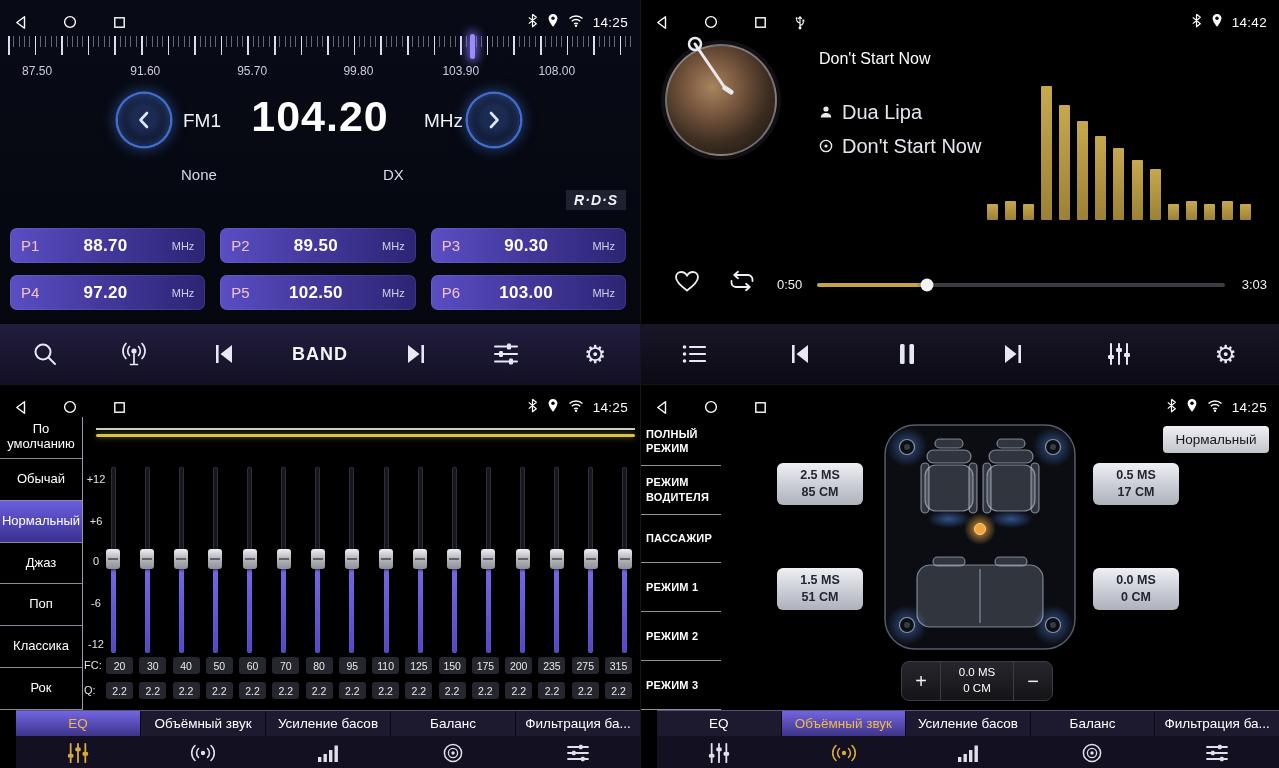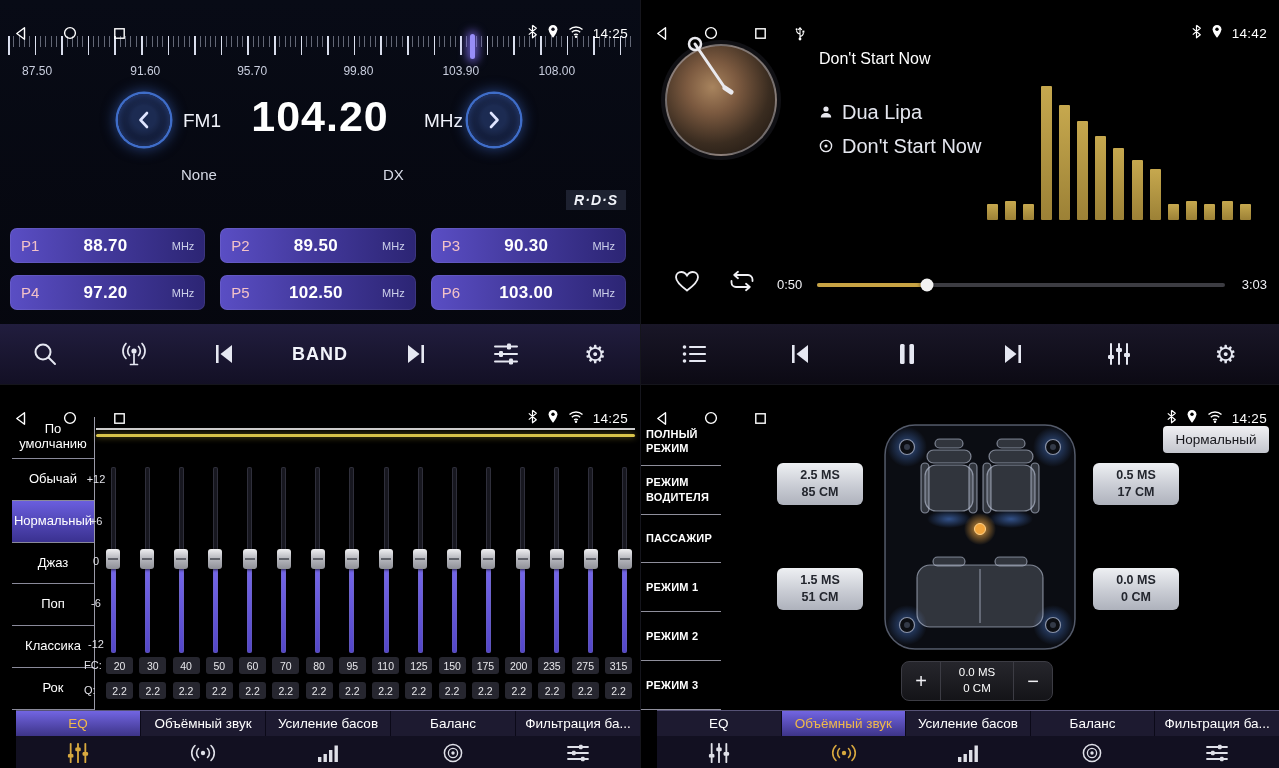--- a/index.html
+++ b/index.html
@@ -6,21 +6,21 @@
   body{width:1279px;height:768px;background:#000;color:#fff;overflow:hidden;
        font-family:"Liberation Sans","DejaVu Sans",sans-serif;}
   .screen{display:grid;grid-template-columns:640px 639px;grid-template-rows:384px 384px;width:1279px;height:768px;}
   .quad{position:relative;overflow:hidden;box-sizing:border-box;}
   .q-radio{background:linear-gradient(180deg,#080b16 0%,#05060d 100%);}
   .q-player{background:#000;border-left:1px solid #15151c;}
   .q-eq{background:#000;border-top:1px solid #15151c;}
   .q-field{background:#000;border-top:1px solid #15151c;border-left:1px solid #15151c;}
 
   
-  .statusbar{position:absolute;top:0;left:0;right:0;height:32px;display:flex;align-items:center;padding:17px 12px;z-index:6;}
+  .statusbar{position:absolute;top:0;left:0;right:0;height:32px;display:flex;align-items:center;padding:6px 12px;z-index:6;}
   .navbtns{display:flex;align-items:center;gap:36px;margin-left:2px;}
   .navbtn{background:none;border:none;padding:0;cursor:pointer;display:flex;align-items:center;}
   .statusright{margin-left:auto;display:flex;align-items:center;gap:9px;}
   .time{font-size:13.5px;color:#fff;letter-spacing:.3px;}
   .usb-slot{margin-left:28px;display:flex;align-items:center;}
 
   
   .freq-scale{position:absolute;top:34px;left:0;right:0;height:50px;}
   .ticks{position:absolute;top:2px;left:8px;right:8px;height:20px;
     background-image:
@@ -75,21 +75,21 @@
   .pctrl-repeat{position:absolute;left:86px;top:269px;background:none;border:none;cursor:pointer;padding:0;}
   .ptime-elapsed{position:absolute;left:136px;top:277px;font-size:13px;color:#f0f0f4;}
   .ptime-total{position:absolute;right:12px;top:277px;font-size:13px;color:#f0f0f4;}
   .progress{position:absolute;left:176px;right:54px;top:283px;height:4px;border-radius:2px;background:#3c3c42;cursor:pointer;}
   .progress-fill{height:100%;border-radius:2px;background:#c8a344;}
   .progress-thumb{position:absolute;top:50%;width:13px;height:13px;border-radius:50%;background:#f2f2f2;
     transform:translate(-50%,-50%);box-shadow:0 0 4px rgba(0,0,0,.6);}
 
   
   .eq-main{position:absolute;top:32px;left:0;right:0;bottom:58px;}
-  .eq-sidebar{position:absolute;left:0;top:0;bottom:0;width:82px;border-right:1px solid #9a9aa8;display:flex;flex-direction:column;margin-left:12px;}
+  .eq-sidebar{position:absolute;left:0;top:0;bottom:0;width:82px;border-right:1px solid #9a9aa8;display:flex;flex-direction:column;}
   .eq-preset{flex:1;display:flex;align-items:center;justify-content:center;text-align:center;font-size:13px;color:#fff;
     border-bottom:1px solid #8a8a9a;padding:2px 4px;cursor:pointer;line-height:1.15;background:none;border-left:none;border-right:none;border-top:none;}
   .eq-preset.selected{background:linear-gradient(180deg,#6a5ede 0%,#3a3190 100%);}
   .eq-curve-white{position:absolute;left:96px;right:5px;top:11px;height:2px;background:rgba(240,240,246,.85);}
   .eq-curve-yellow{position:absolute;left:96px;right:5px;top:17px;height:3px;background:#d8c44a;border-radius:2px;
     box-shadow:0 0 6px rgba(220,200,70,.55);}
   .db-label{position:absolute;left:84px;width:24px;text-align:center;font-size:11px;color:#e2e2e8;}
   .sliders-row{position:absolute;left:106px;right:8px;top:50px;height:186px;display:flex;justify-content:space-between;}
   .eq-slider{position:relative;width:14px;height:100%;display:flex;justify-content:center;cursor:pointer;}
   .eq-track{width:5px;height:100%;border-radius:2px;

